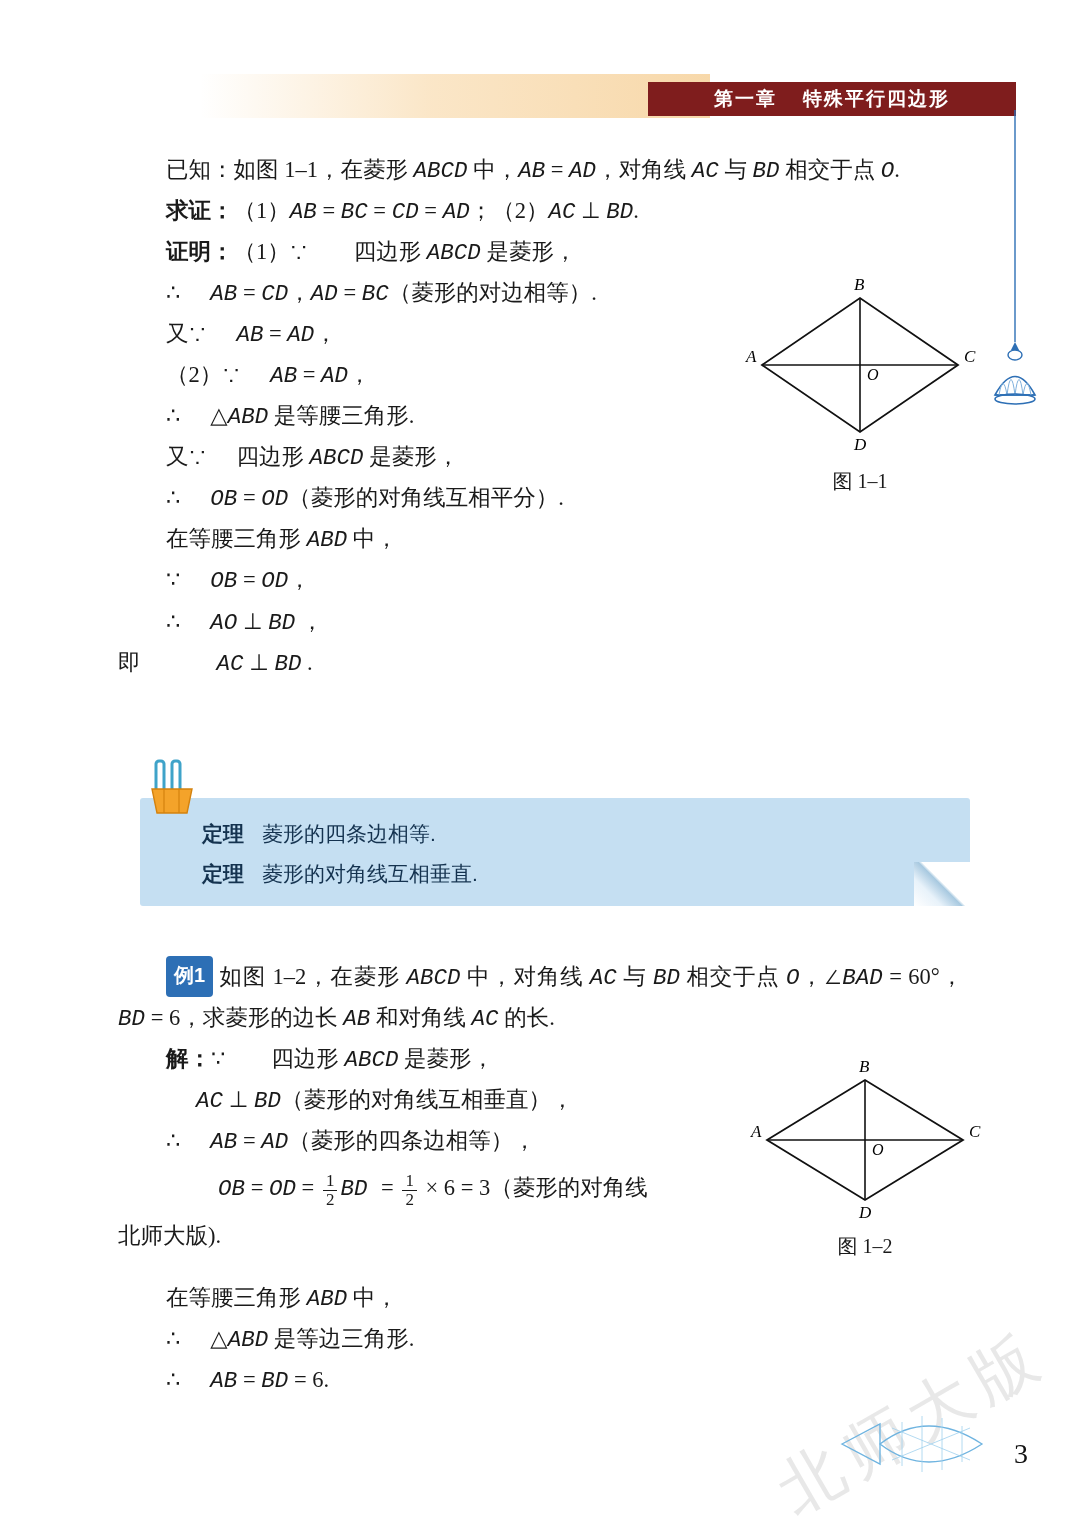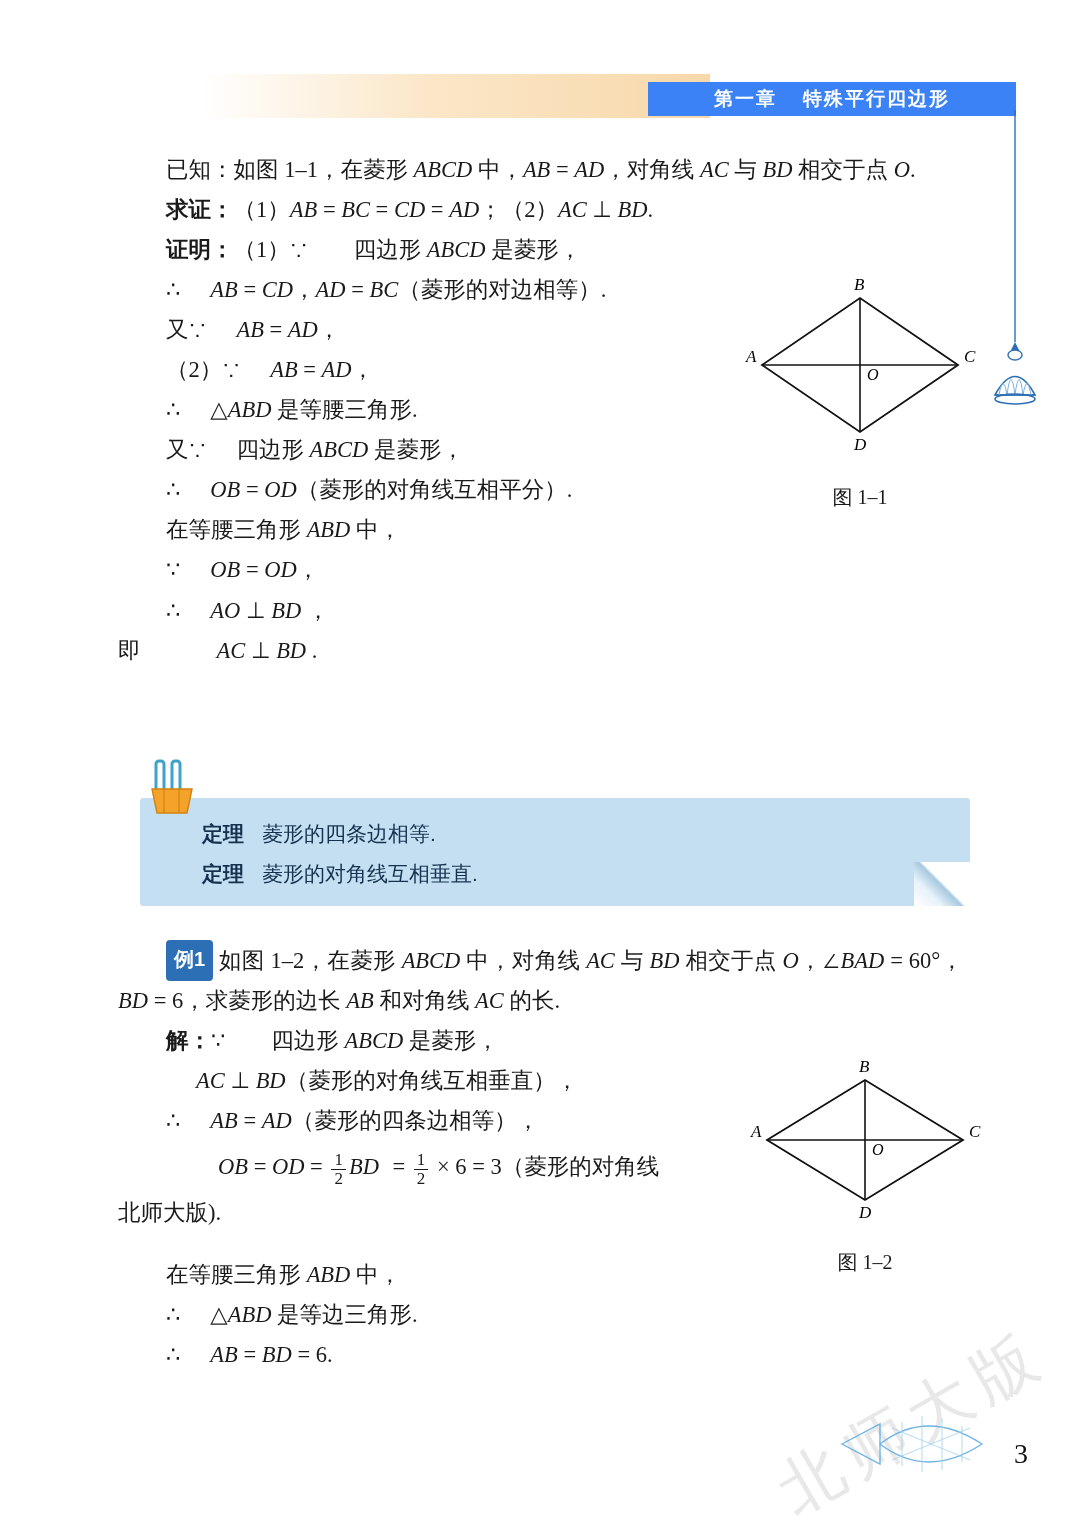--- a/index.html
+++ b/index.html
@@ -24,21 +24,21 @@
     width: 510px;
     height: 44px;
     background: linear-gradient(90deg, rgba(255,255,255,0) 0%, rgba(250,226,190,0.85) 45%, rgba(247,214,165,0.95) 100%);
   }
   .chapter-tab {
     position: absolute;
     top: 82px;
     left: 648px;
     width: 368px;
     height: 34px;
-    background: #3b82f6;
+    background: #7f1d1d;
     color: #ffffff;
     font-family: "Liberation Sans", sans-serif;
     font-weight: bold;
     font-size: 19px;
     letter-spacing: 2px;
     display: flex;
     align-items: center;
     justify-content: center;
     gap: 26px;
   }
@@ -48,21 +48,21 @@
     position: absolute;
     top: 150px;
     left: 118px;
     width: 860px;
     font-size: 22.5px;
     line-height: 1.78;
   }
   .ln { white-space: nowrap; }
   .indent { padding-left: 48px; }
   .indent2 { padding-left: 55px; }
-  .mi { font-family: Liberation Serif, serif; font-style: italic; }
+  .mi { font-family: Liberation Mono, monospace; font-style: italic; }
   .bld { font-weight: bold; }
   .sym { font-family: "Liberation Serif", serif; }
   .gap-m { display: inline-block; width: 30px; }
   .gap-l { display: inline-block; width: 46px; }
 
   
   .para-first {
     text-indent: 48px;
     text-align: justify;
     width: 845px;
@@ -78,21 +78,21 @@
   }
   .fig2 {
     position: absolute;
     left: 745px;
     top: 1055px;
     width: 240px;
     text-align: center;
   }
   .figcap {
     font-size: 20px;
-    margin-top: 20px;
+    margin-top: 4px;
     font-family: "Liberation Serif", serif;
   }
 
   
   .theorem-box {
     position: absolute;
     left: 140px;
     top: 798px;
     width: 830px;
     height: 108px;
@@ -134,20 +134,21 @@
     font-weight: bold;
     font-size: 20px;
     padding: 2px 8px 3px 8px;
     border-radius: 4px;
     vertical-align: 2px;
   }
 
   .para-ex {
     text-align: justify;
     width: 845px;
+    margin-top: 16px;
   }
 
   
   .frac {
     display: inline-block;
     vertical-align: -0.55em;
     text-align: center;
     font-size: 17px;
     line-height: 1.05;
     margin: 0 3px;

